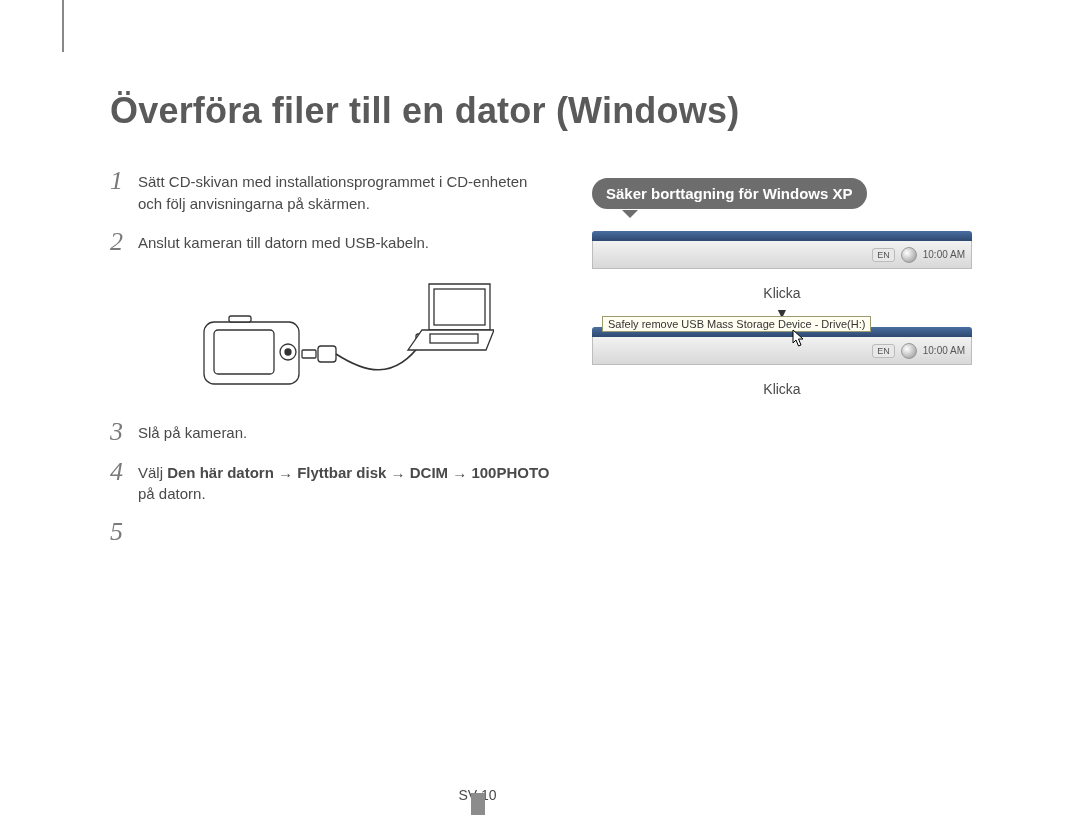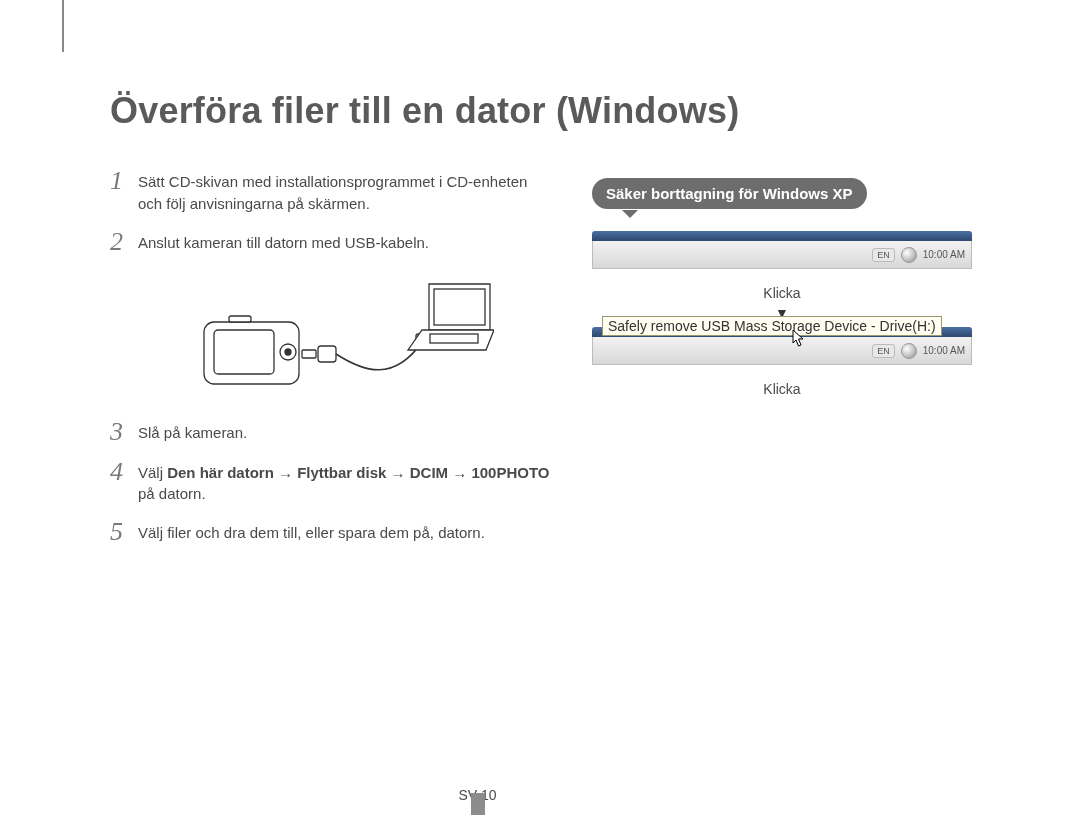--- a/index.html
+++ b/index.html
@@ -136,21 +136,21 @@
     font-size: 14px;
     color: #333;
     margin: 0 0 6px 0;
   }
   .tooltip-box {
     position: absolute;
     left: 10px;
     top: -11px;
     background: #fffef0;
     border: 1px solid #9a9a70;
-    font-size: 14px;
+    font-size: 11px;
     color: #333;
     padding: 1px 5px;
     white-space: nowrap;
   }
   .tray2-wrap { position: relative; }
   .cursor {
     position: absolute;
     left: 200px;
     top: 2px;
     width: 14px;
@@ -240,21 +240,20 @@
 
       <div class="step">
         <div class="step-num">4</div>
         <div class="step-text">
           <span>Välj </span><b>Den här datorn → Flyttbar disk → DCIM → 100PHOTO</b><span> på datorn.</span>
         </div>
       </div>
 
       <div class="step">
         <div class="step-num">5</div>
-        <div class="step-text">Välj filer och dra dem till, eller spara dem på, datorn.</div>
       </div>
 
     </div>
 
     <div class="right">
 
       <div class="callout">Säker borttagning för Windows XP</div>
 
       
       <div class="tray">

